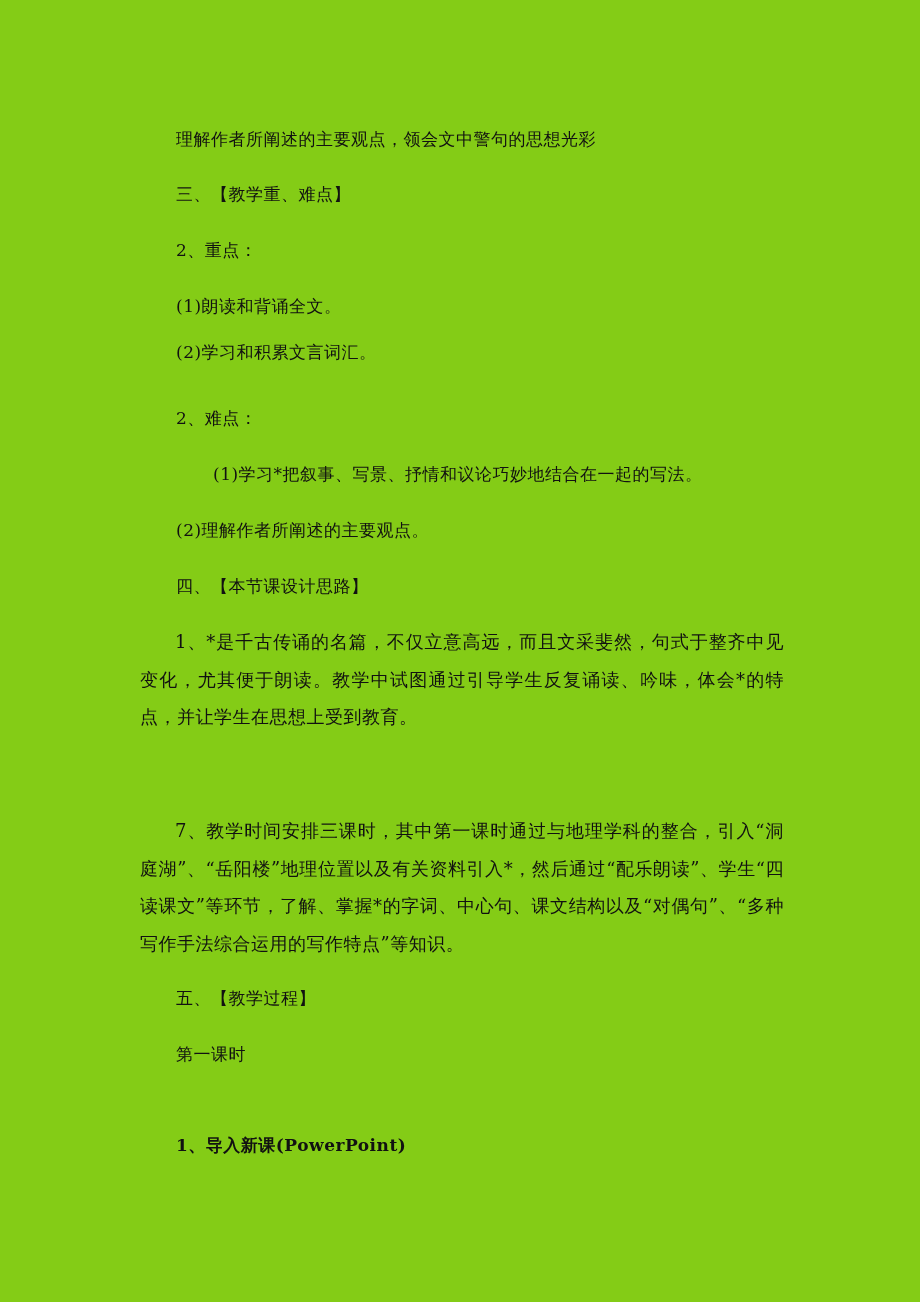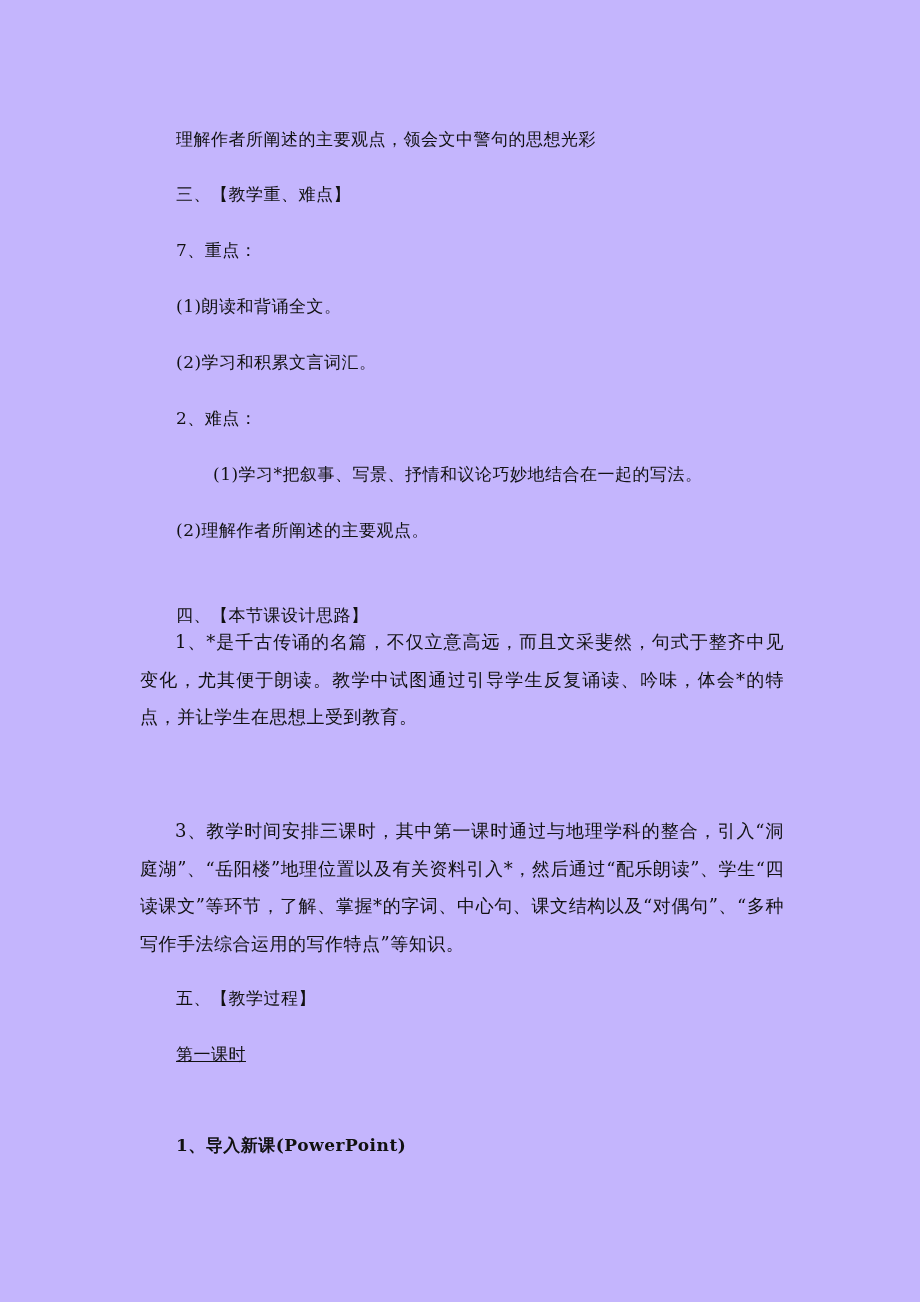--- a/index.html
+++ b/index.html
@@ -1,35 +1,35 @@
 <!DOCTYPE html>
 <html><head>
   <meta charset="utf-8">
   <style>
     html, body { margin: 0; padding: 0; background: #ffffff; }
     body { width: 920px; height: 1302px; position: relative; overflow: hidden;
       font-family: "DejaVu Serif", "Liberation Serif", serif; color: #111111; }
-    .page { position: absolute; left: 0; top: 0; width: 920px; height: 1302px; background: #c4b5fd; }
+    .page { position: absolute; left: 0; top: 0; width: 920px; height: 1302px; background: #84cc16; }
     .line { position: absolute; font-size: 17px; line-height: 22px; white-space: nowrap; letter-spacing: 0.5px; }
     .para { position: absolute; left: 140px; width: 644px; font-size: 18px; line-height: 37.5px;
       text-indent: 35px; letter-spacing: 0.5px; text-align: justify; }
   </style>
 </head>
 <body>
 
 <div class="page">
   <div class="line" style="left:176px;top:128px;">理解作者所阐述的主要观点，领会文中警句的思想光彩</div>
   <div class="line" style="left:176px;top:183px;">三、【教学重、难点】</div>
-  <div class="line" style="left:176px;top:239px;">7、重点：</div>
+  <div class="line" style="left:176px;top:239px;">2、重点：</div>
   <div class="line" style="left:176px;top:295px;">(1)朗读和背诵全文。</div>
-  <div class="line" style="left:176px;top:351px;">(2)学习和积累文言词汇。</div>
+  <div class="line" style="left:176px;top:341px;">(2)学习和积累文言词汇。</div>
   <div class="line" style="left:176px;top:407px;">2、难点：</div>
   <div class="line" style="left:176px;top:463px;margin-left:37px;">(1)学习*把叙事、写景、抒情和议论巧妙地结合在一起的写法。</div>
   <div class="line" style="left:176px;top:519px;">(2)理解作者所阐述的主要观点。</div>
-  <div class="line" style="left:176px;top:575px;margin-top:29px;">四、【本节课设计思路】</div>
+  <div class="line" style="left:176px;top:575px;">四、【本节课设计思路】</div>
 
   <div class="para" style="top:623px;">1、*是千古传诵的名篇，不仅立意高远，而且文采斐然，句式于整齐中见变化，尤其便于朗读。教学中试图通过引导学生反复诵读、吟味，体会*的特点，并让学生在思想上受到教育。</div>
-  <div class="para" style="top:812px;">3、教学时间安排三课时，其中第一课时通过与地理学科的整合，引入“洞庭湖”、“岳阳楼”地理位置以及有关资料引入*，然后通过“配乐朗读”、学生“四读课文”等环节，了解、掌握*的字词、中心句、课文结构以及“对偶句”、“多种写作手法综合运用的写作特点”等知识。</div>
+  <div class="para" style="top:812px;">7、教学时间安排三课时，其中第一课时通过与地理学科的整合，引入“洞庭湖”、“岳阳楼”地理位置以及有关资料引入*，然后通过“配乐朗读”、学生“四读课文”等环节，了解、掌握*的字词、中心句、课文结构以及“对偶句”、“多种写作手法综合运用的写作特点”等知识。</div>
 
   <div class="line" style="left:176px;top:987px;">五、【教学过程】</div>
-  <div class="line" style="left:176px;top:1043px;text-decoration:underline;">第一课时</div>
+  <div class="line" style="left:176px;top:1043px;">第一课时</div>
   <div class="line" style="left:176px;top:1134px;font-weight:bold;">1、导入新课(PowerPoint)</div>
 </div>
 
 </body></html>

